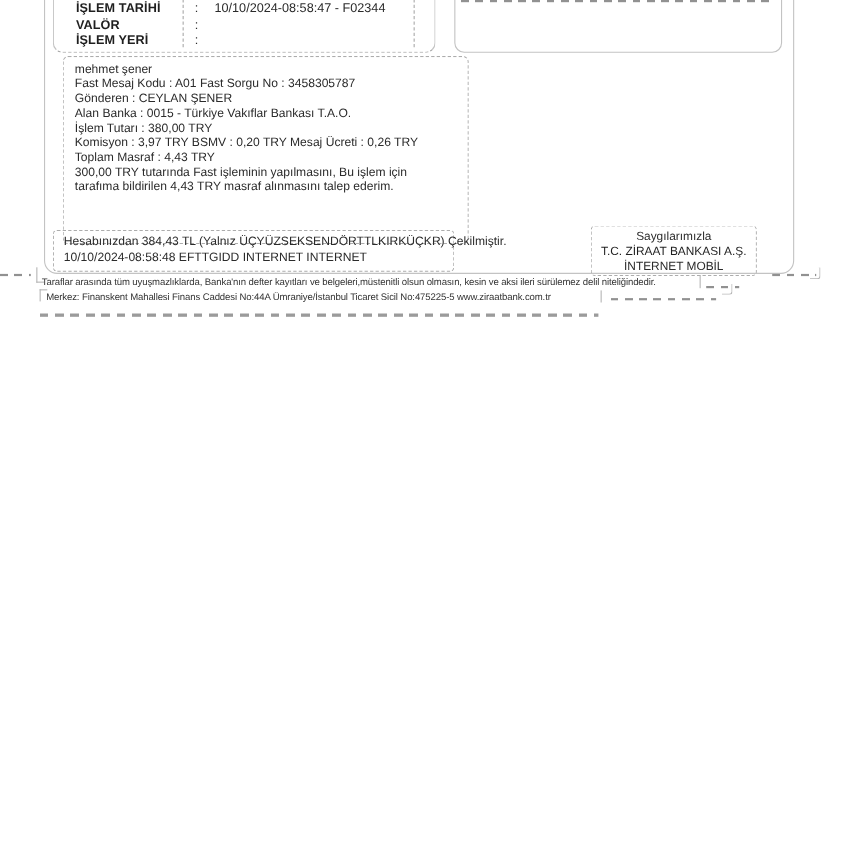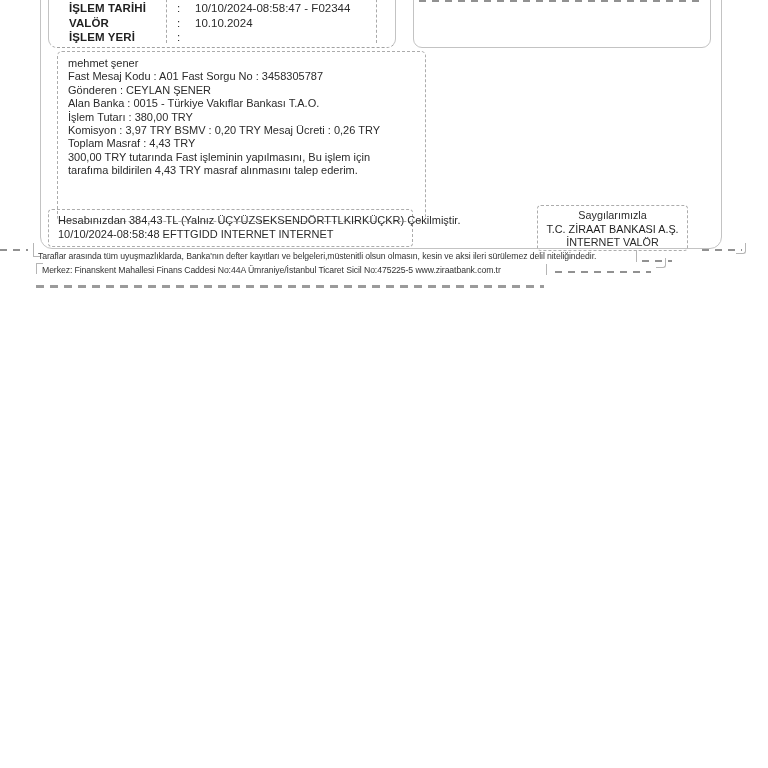--- a/index.html
+++ b/index.html
@@ -83,21 +83,20 @@
   <div class="abs it-sep it-sep2"></div>
   <div class="abs it-rows">
     <div class="it-row">
       <span class="it-label">İŞLEM TARİHİ</span>
       <span class="it-colon">:</span>
       <span class="it-value">10/10/2024-08:58:47 - F02344</span>
     </div>
     <div class="it-row">
       <span class="it-label">VALÖR</span>
       <span class="it-colon">:</span>
-      <span class="it-value">10.10.2024</span>
     </div>
     <div class="it-row">
       <span class="it-label">İŞLEM YERİ</span>
       <span class="it-colon">:</span>
     </div>
   </div>
 </div>
 
 <div class="abs empty-box"></div>
 <div class="abs hdash empty-top-dash"></div>
@@ -115,21 +114,21 @@
 </div>
 
 <div class="abs hesap-box">
   <div>Hesabınızdan 384,43 TL (Yalnız ÜÇYÜZSEKSENDÖRTTLKIRKÜÇKR) Çekilmiştir.</div>
   <div>10/10/2024-08:58:48 EFTTGIDD INTERNET INTERNET</div>
 </div>
 
 <div class="abs saygi-box">
   <div>Saygılarımızla</div>
   <div class="saygi-bank">T.C. ZİRAAT BANKASI A.Ş.</div>
-  <div>İNTERNET VALÖR</div>
+  <div>İNTERNET MOBİL</div>
 </div>
 
 <div class="abs footer-line f1">Taraflar arasında tüm uyuşmazlıklarda, Banka'nın defter kayıtları ve belgeleri,müstenitli olsun olmasın, kesin ve aksi ileri sürülemez delil niteliğindedir.</div>
 <div class="abs footer-line f2">Merkez: Finanskent Mahallesi Finans Caddesi No:44A Ümraniye/İstanbul Ticaret Sicil No:475225-5 www.ziraatbank.com.tr</div>
 
 <div class="abs tickA"></div>
 <div class="abs tickB"></div>
 <div class="abs vlineA"></div>
 <div class="abs vlineB"></div>
 <div class="abs hdash dashA"></div>

